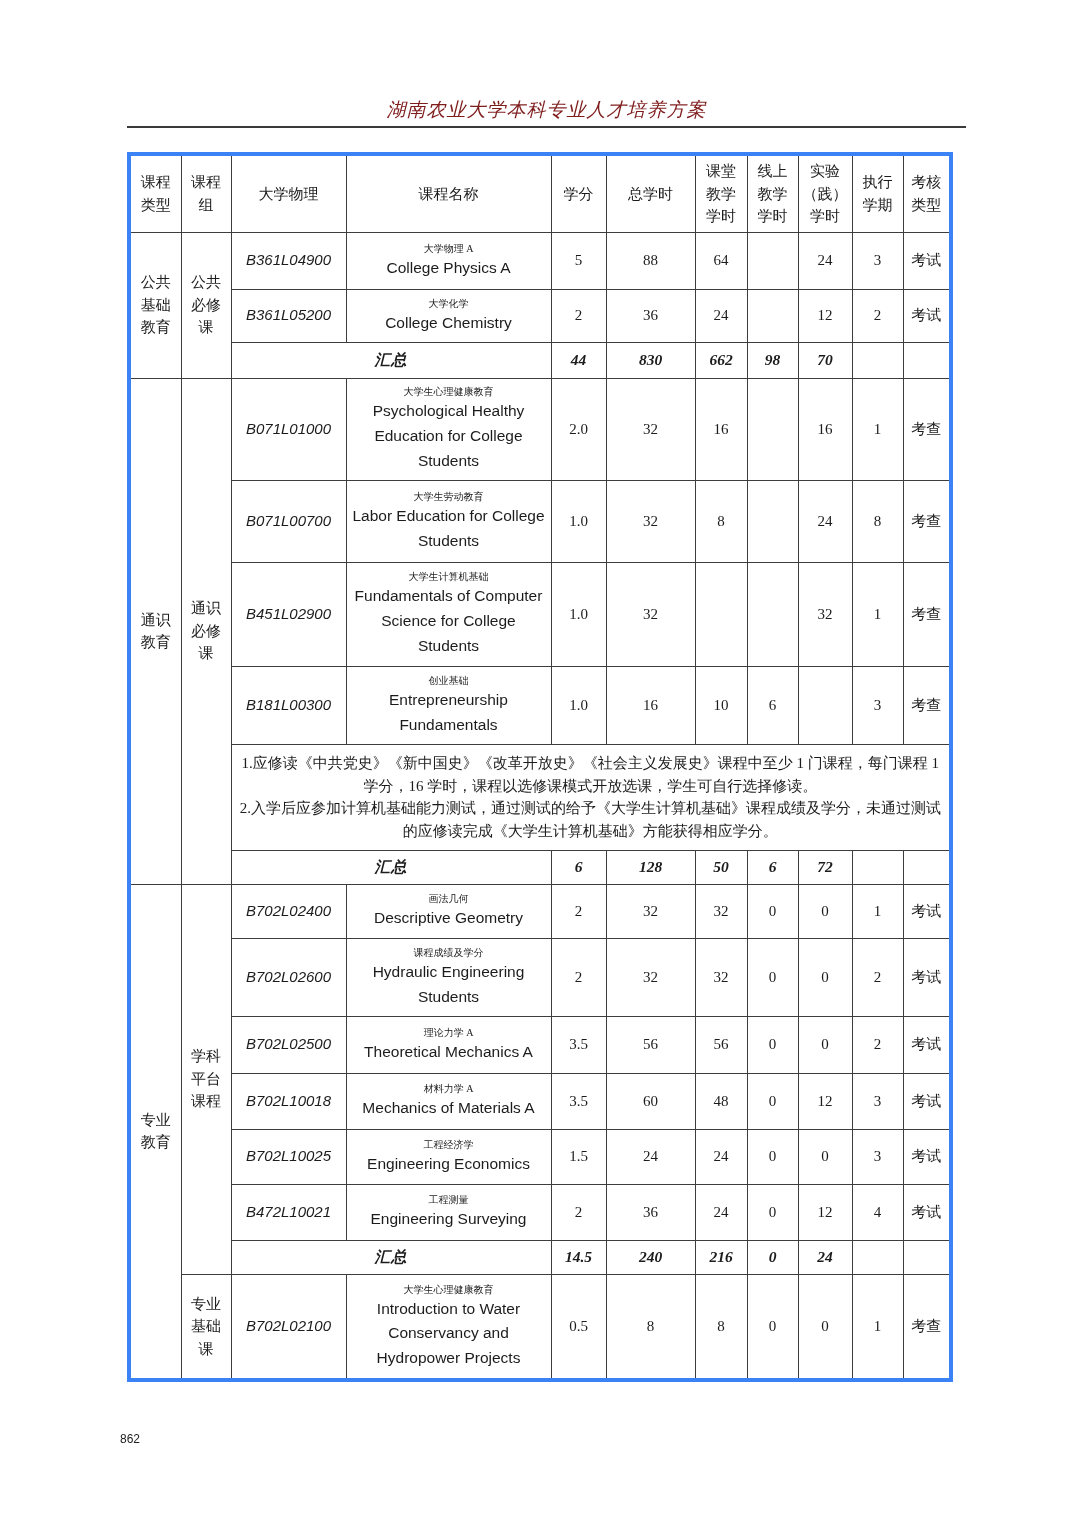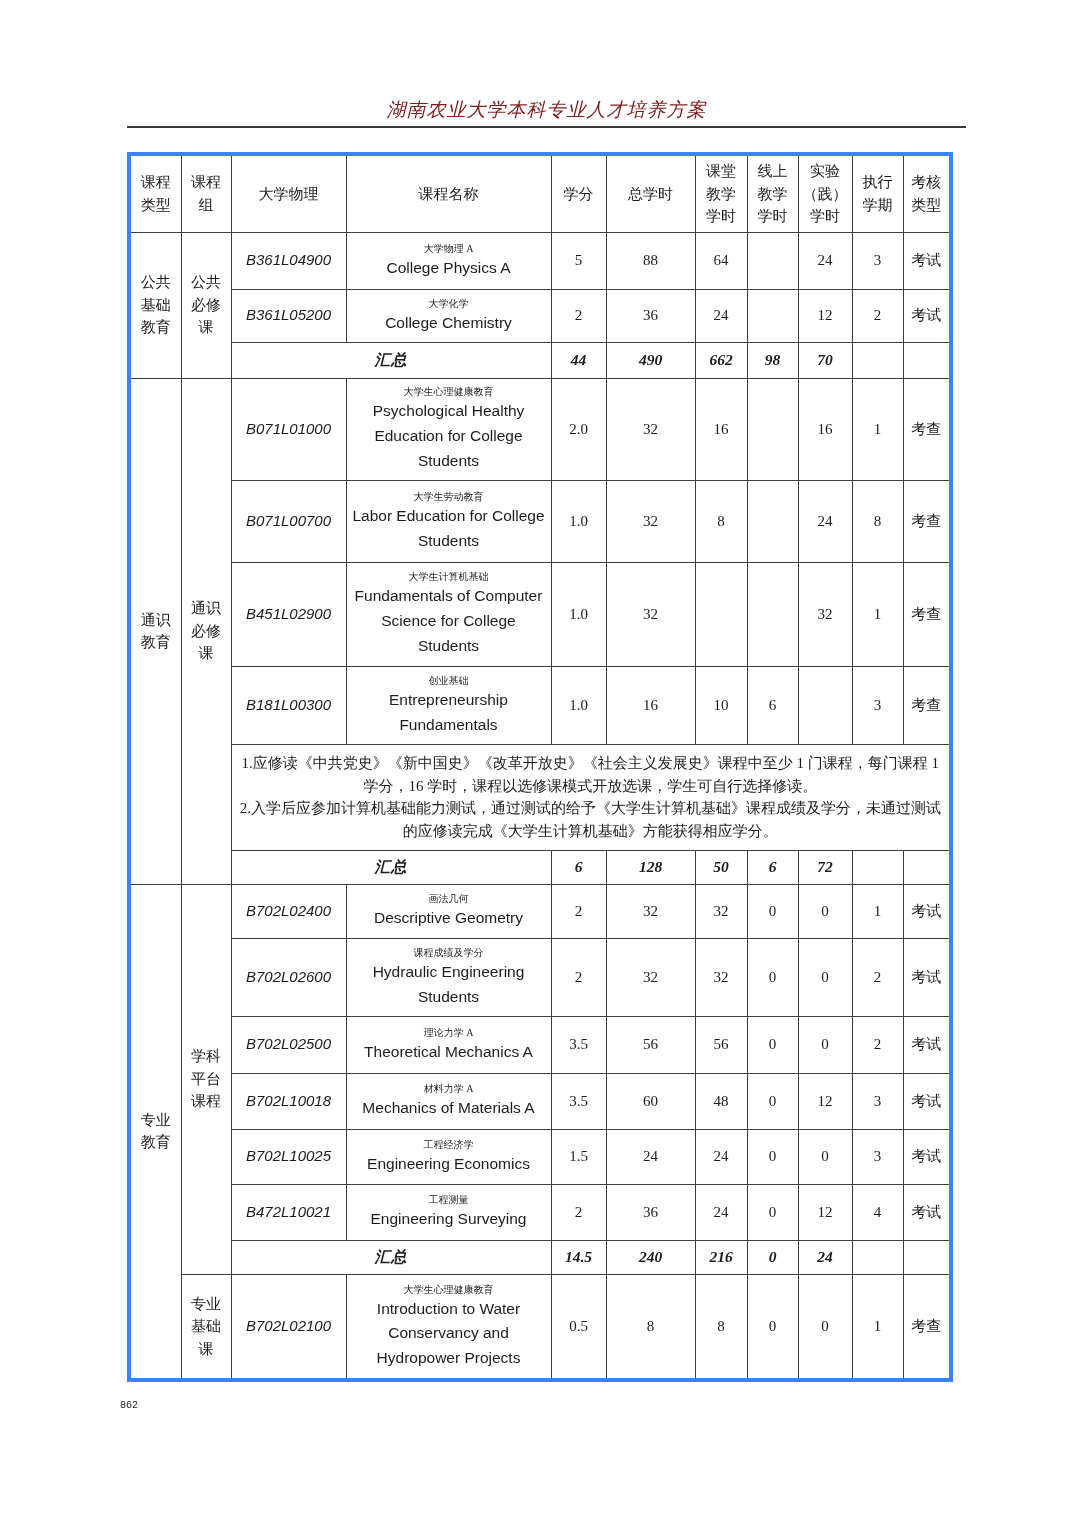--- a/index.html
+++ b/index.html
@@ -39,23 +39,23 @@
   td.num-cell{font-size:15.5px;}
   tr.summary-row td{font-weight:bold;font-size:15.5px;font-style:italic;}
   td.sum-label{font-weight:bold;letter-spacing:1px;}
   td.note-cell{
     text-align:left;white-space:pre-line;padding:6px 9px;
     font-size:15.5px;line-height:1.62;font-weight:normal;
   }
   tr.summary-row td.empty{font-weight:normal;}
   
   .page-number{
-    position:absolute;top:1400px;left:120px;
-    font-family:Liberation Mono, monospace;
-    font-size:10px;color:#222;
+    position:absolute;top:1432px;left:120px;
+    font-family:Liberation Sans, sans-serif;
+    font-size:12px;color:#222;
   }
 </style>
 </head>
 <body>
 
 <div class="running-header">湖南农业大学本科专业人才培养方案</div>
 <div class="header-rule"></div>
 
 <div class="table-wrap">
 <table class="plan">
@@ -128,21 +128,21 @@
     <td class="num-cell">36</td>
     <td class="num-cell">24</td>
     <td class="num-cell"></td>
     <td class="num-cell">12</td>
     <td class="num-cell">2</td>
     <td>考试</td>
   </tr>
   <tr class="summary-row" style="height:36px">
     <td class="sum-label" colspan="2">汇总</td>
     <td class="num-cell">44</td>
-    <td class="num-cell">490</td>
+    <td class="num-cell">830</td>
     <td class="num-cell">662</td>
     <td class="num-cell">98</td>
     <td class="num-cell">70</td>
     <td class="empty"></td>
     <td class="empty"></td>
   </tr>
 
   <tr style="height:102px">
     <td class="vcell" rowspan="6">通识
 教育</td>

